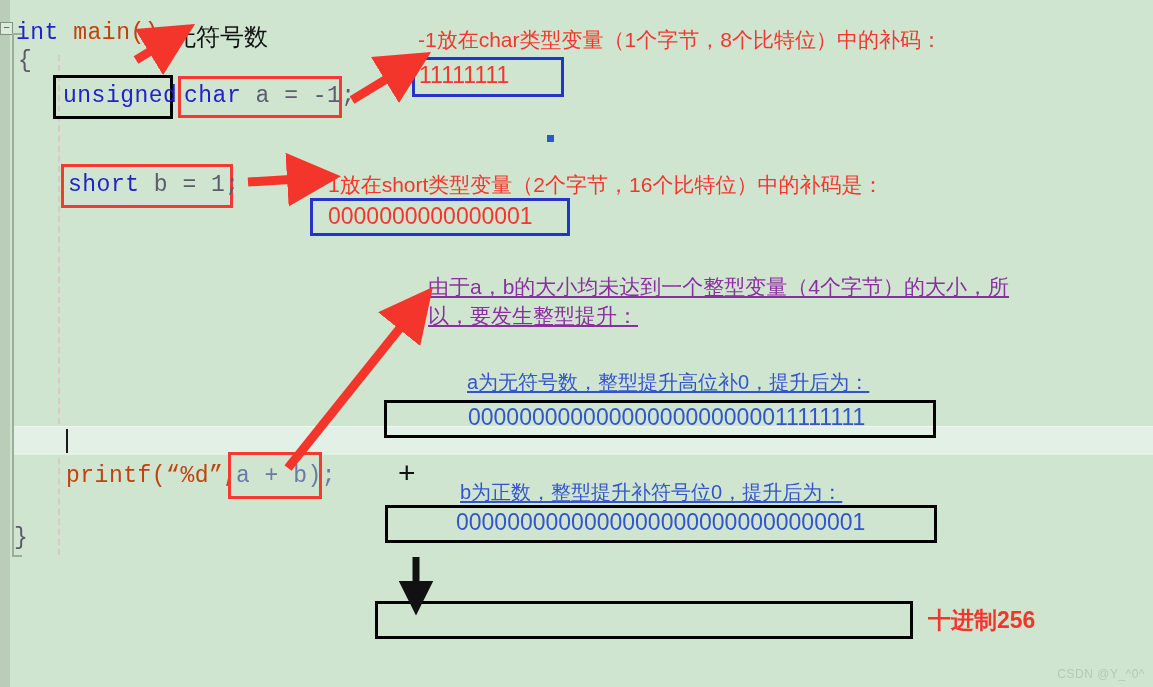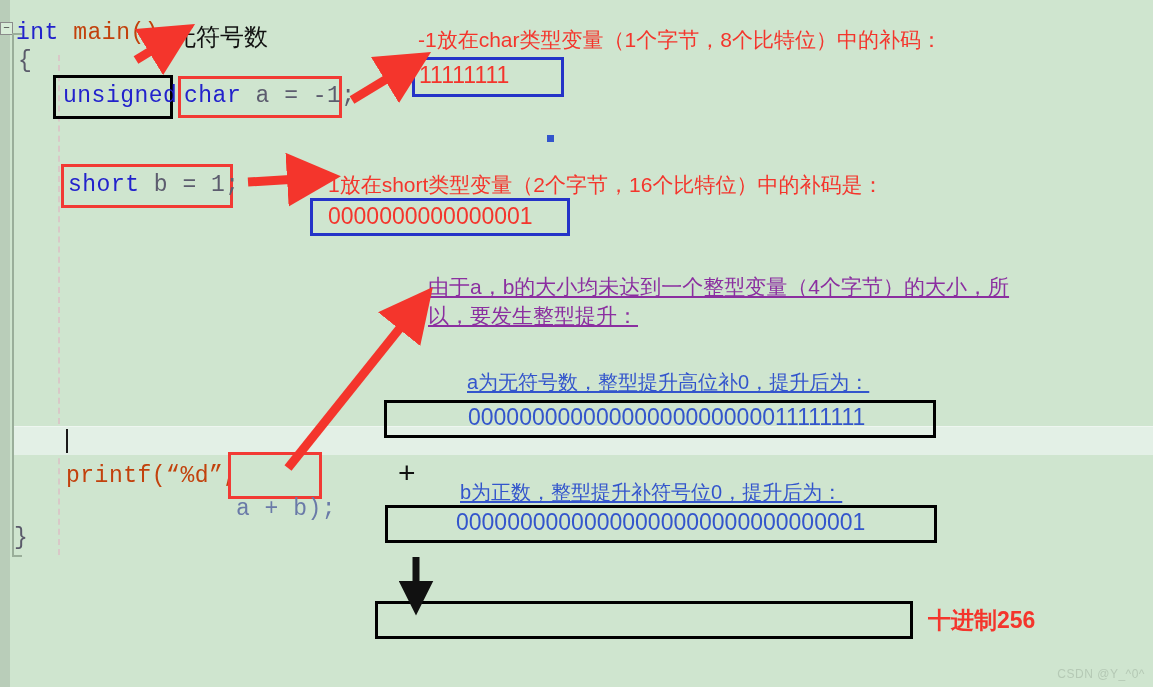--- a/index.html
+++ b/index.html
@@ -66,21 +66,21 @@
 
   
   .code {
     font-family: "Liberation Mono", monospace;
     font-size: 23px;
     white-space: pre;
     letter-spacing: 0.5px;
   }
   .kw-blue   { color: #2222cc; text-align: center; }
   .kw-purple { color: #9a30b5; }
-  .ident     { color: #6a7aa8; margin-top: 33px; }
+  .ident     { color: #6a7aa8; }
   .fn        { color: #c2410c; }
   .plain     { color: #5c5c6e; }
   .punct     { color: #5a5a6a; }
 
   
   .box-black {
     border: 3px solid #000000;
     box-sizing: border-box;
   }
   .box-red {

